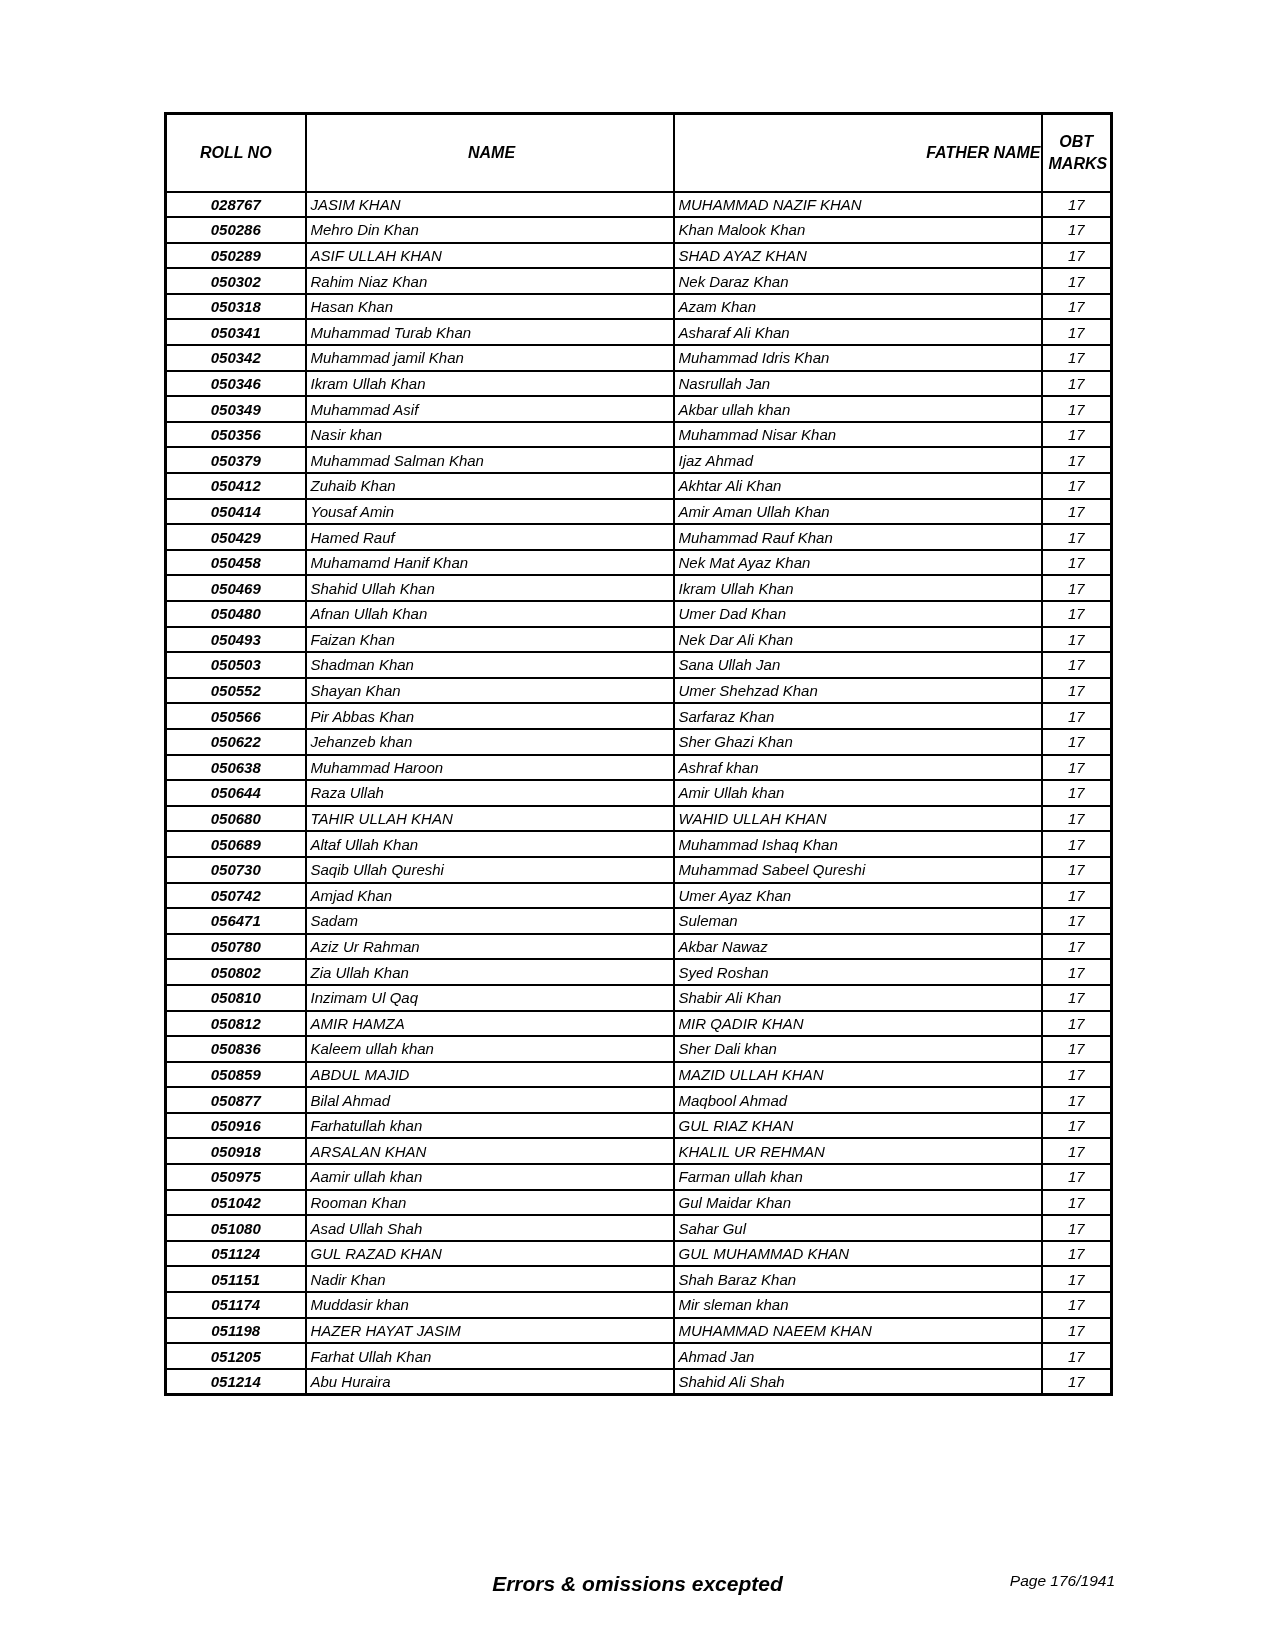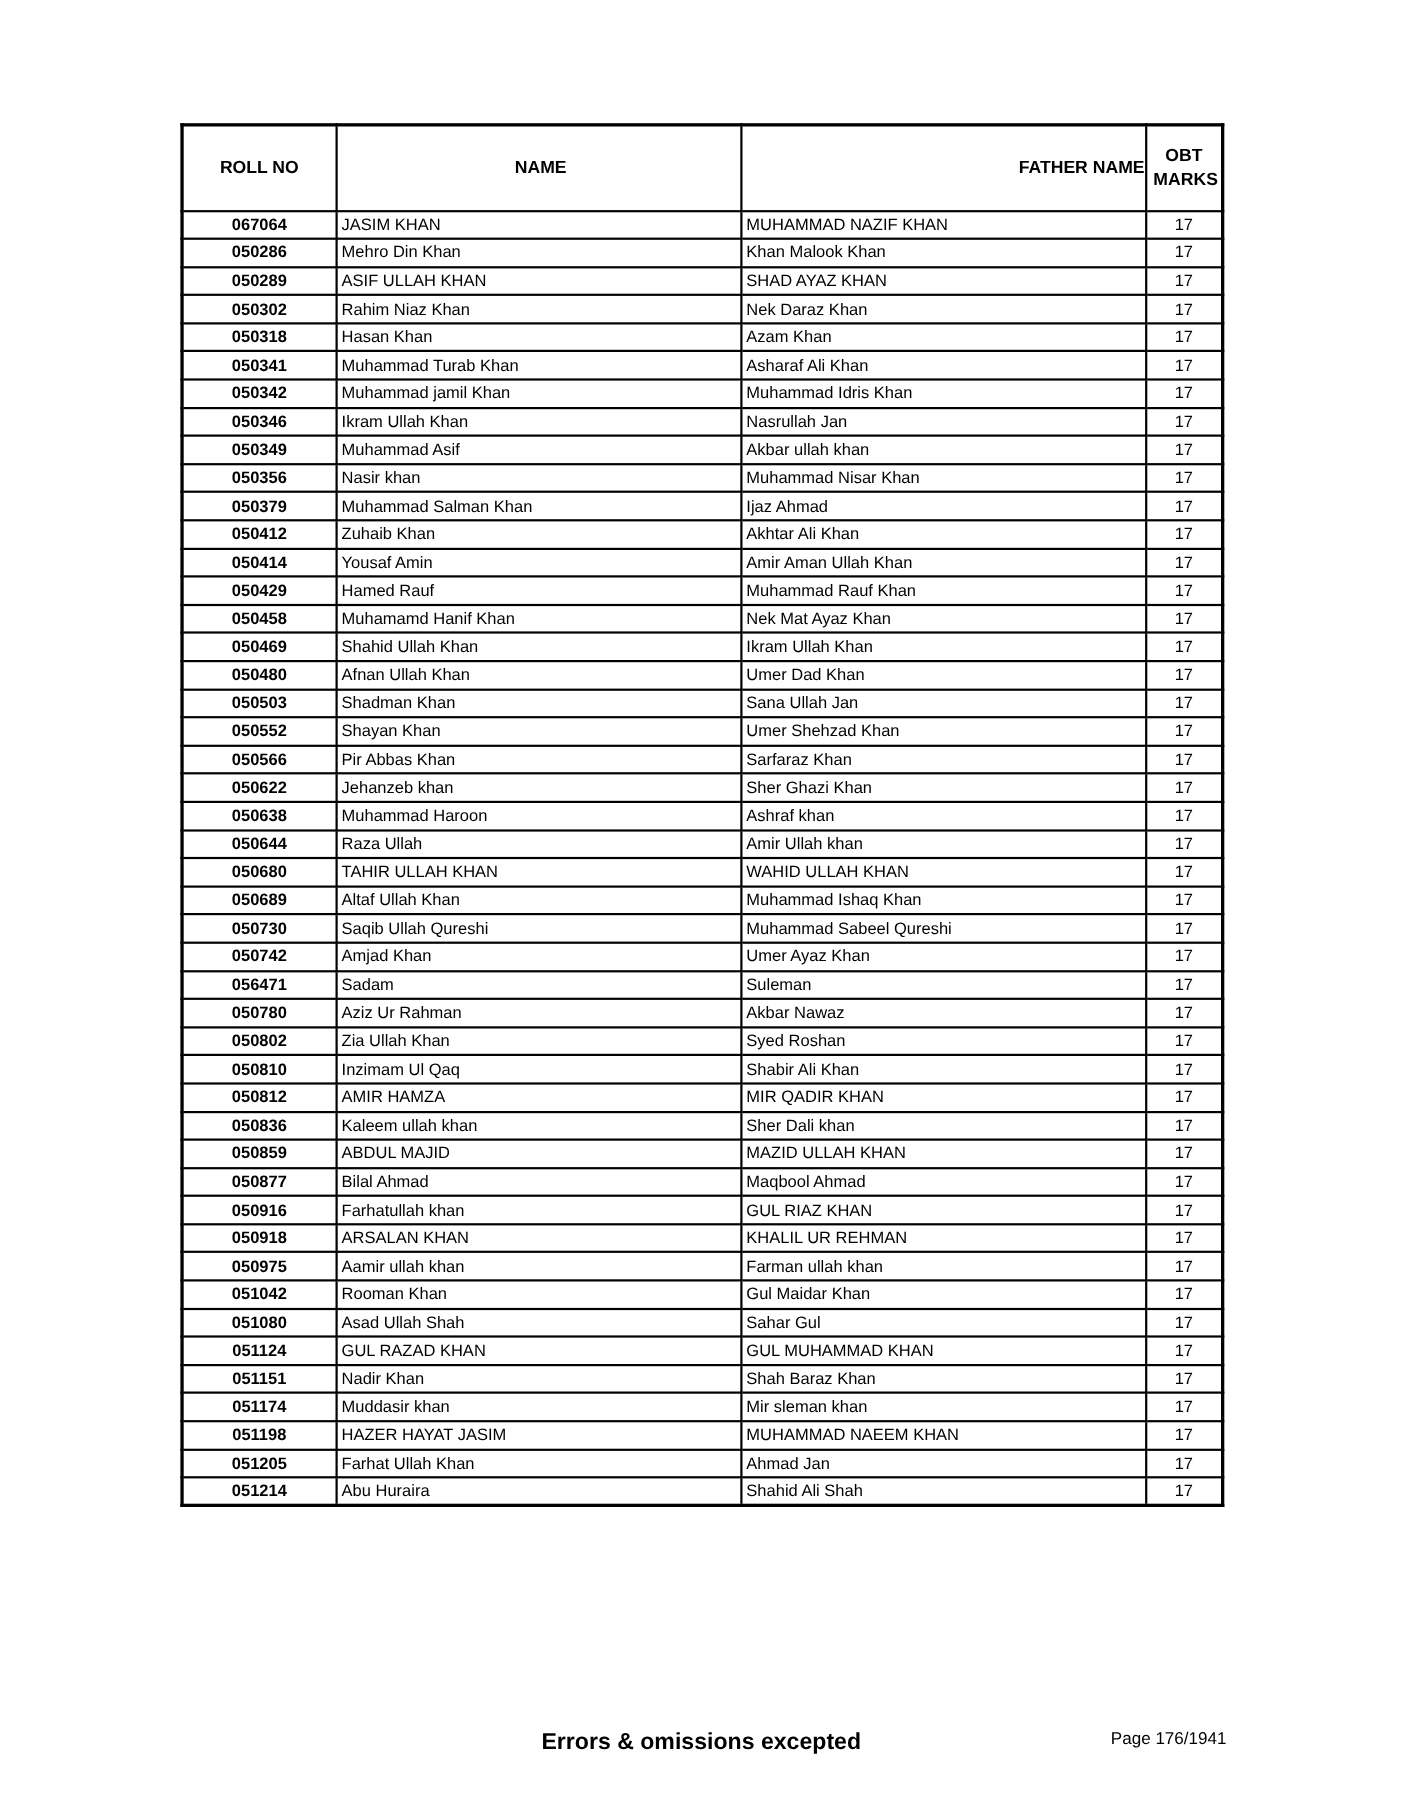--- a/index.html
+++ b/index.html
@@ -8,20 +8,21 @@
     background: #ffffff;
     font-family: "Liberation Sans", sans-serif;
     color: #000000;
   }
   .page {
     position: relative;
     width: 1275px;
     height: 1650px;
     background: #ffffff;
     overflow: hidden;
+    font-style: italic;
   }
   table.results {
     position: absolute;
     left: 164px;
     top: 112px;
     width: 946px;
     border-collapse: collapse;
     table-layout: fixed;
     border: 3px solid #000000;
   }
@@ -93,21 +94,21 @@
     <thead>
       <tr>
         <th class="h-roll">ROLL NO</th>
         <th class="h-name">NAME</th>
         <th class="h-father">FATHER NAME</th>
         <th class="h-marks">OBT MARKS</th>
       </tr>
     </thead>
     <tbody id="results-body">
     <tr>
-      <td class="c-roll">067064</td>
+      <td class="c-roll">028767</td>
       <td class="c-name">JASIM KHAN</td>
       <td class="c-father">MUHAMMAD NAZIF KHAN</td>
       <td class="c-marks">17</td>
     </tr>
 
     <tr>
       <td class="c-roll">050286</td>
       <td class="c-name">Mehro Din Khan</td>
       <td class="c-father">Khan Malook Khan</td>
       <td class="c-marks">17</td>
@@ -211,20 +212,26 @@
       <td class="c-marks">17</td>
     </tr>
 
     <tr>
       <td class="c-roll">050480</td>
       <td class="c-name">Afnan Ullah Khan</td>
       <td class="c-father">Umer Dad Khan</td>
       <td class="c-marks">17</td>
     </tr>
 
+    <tr>
+      <td class="c-roll">050493</td>
+      <td class="c-name">Faizan Khan</td>
+      <td class="c-father">Nek Dar Ali Khan</td>
+      <td class="c-marks">17</td>
+    </tr>
 
     <tr>
       <td class="c-roll">050503</td>
       <td class="c-name">Shadman Khan</td>
       <td class="c-father">Sana Ullah Jan</td>
       <td class="c-marks">17</td>
     </tr>
 
     <tr>
       <td class="c-roll">050552</td>

